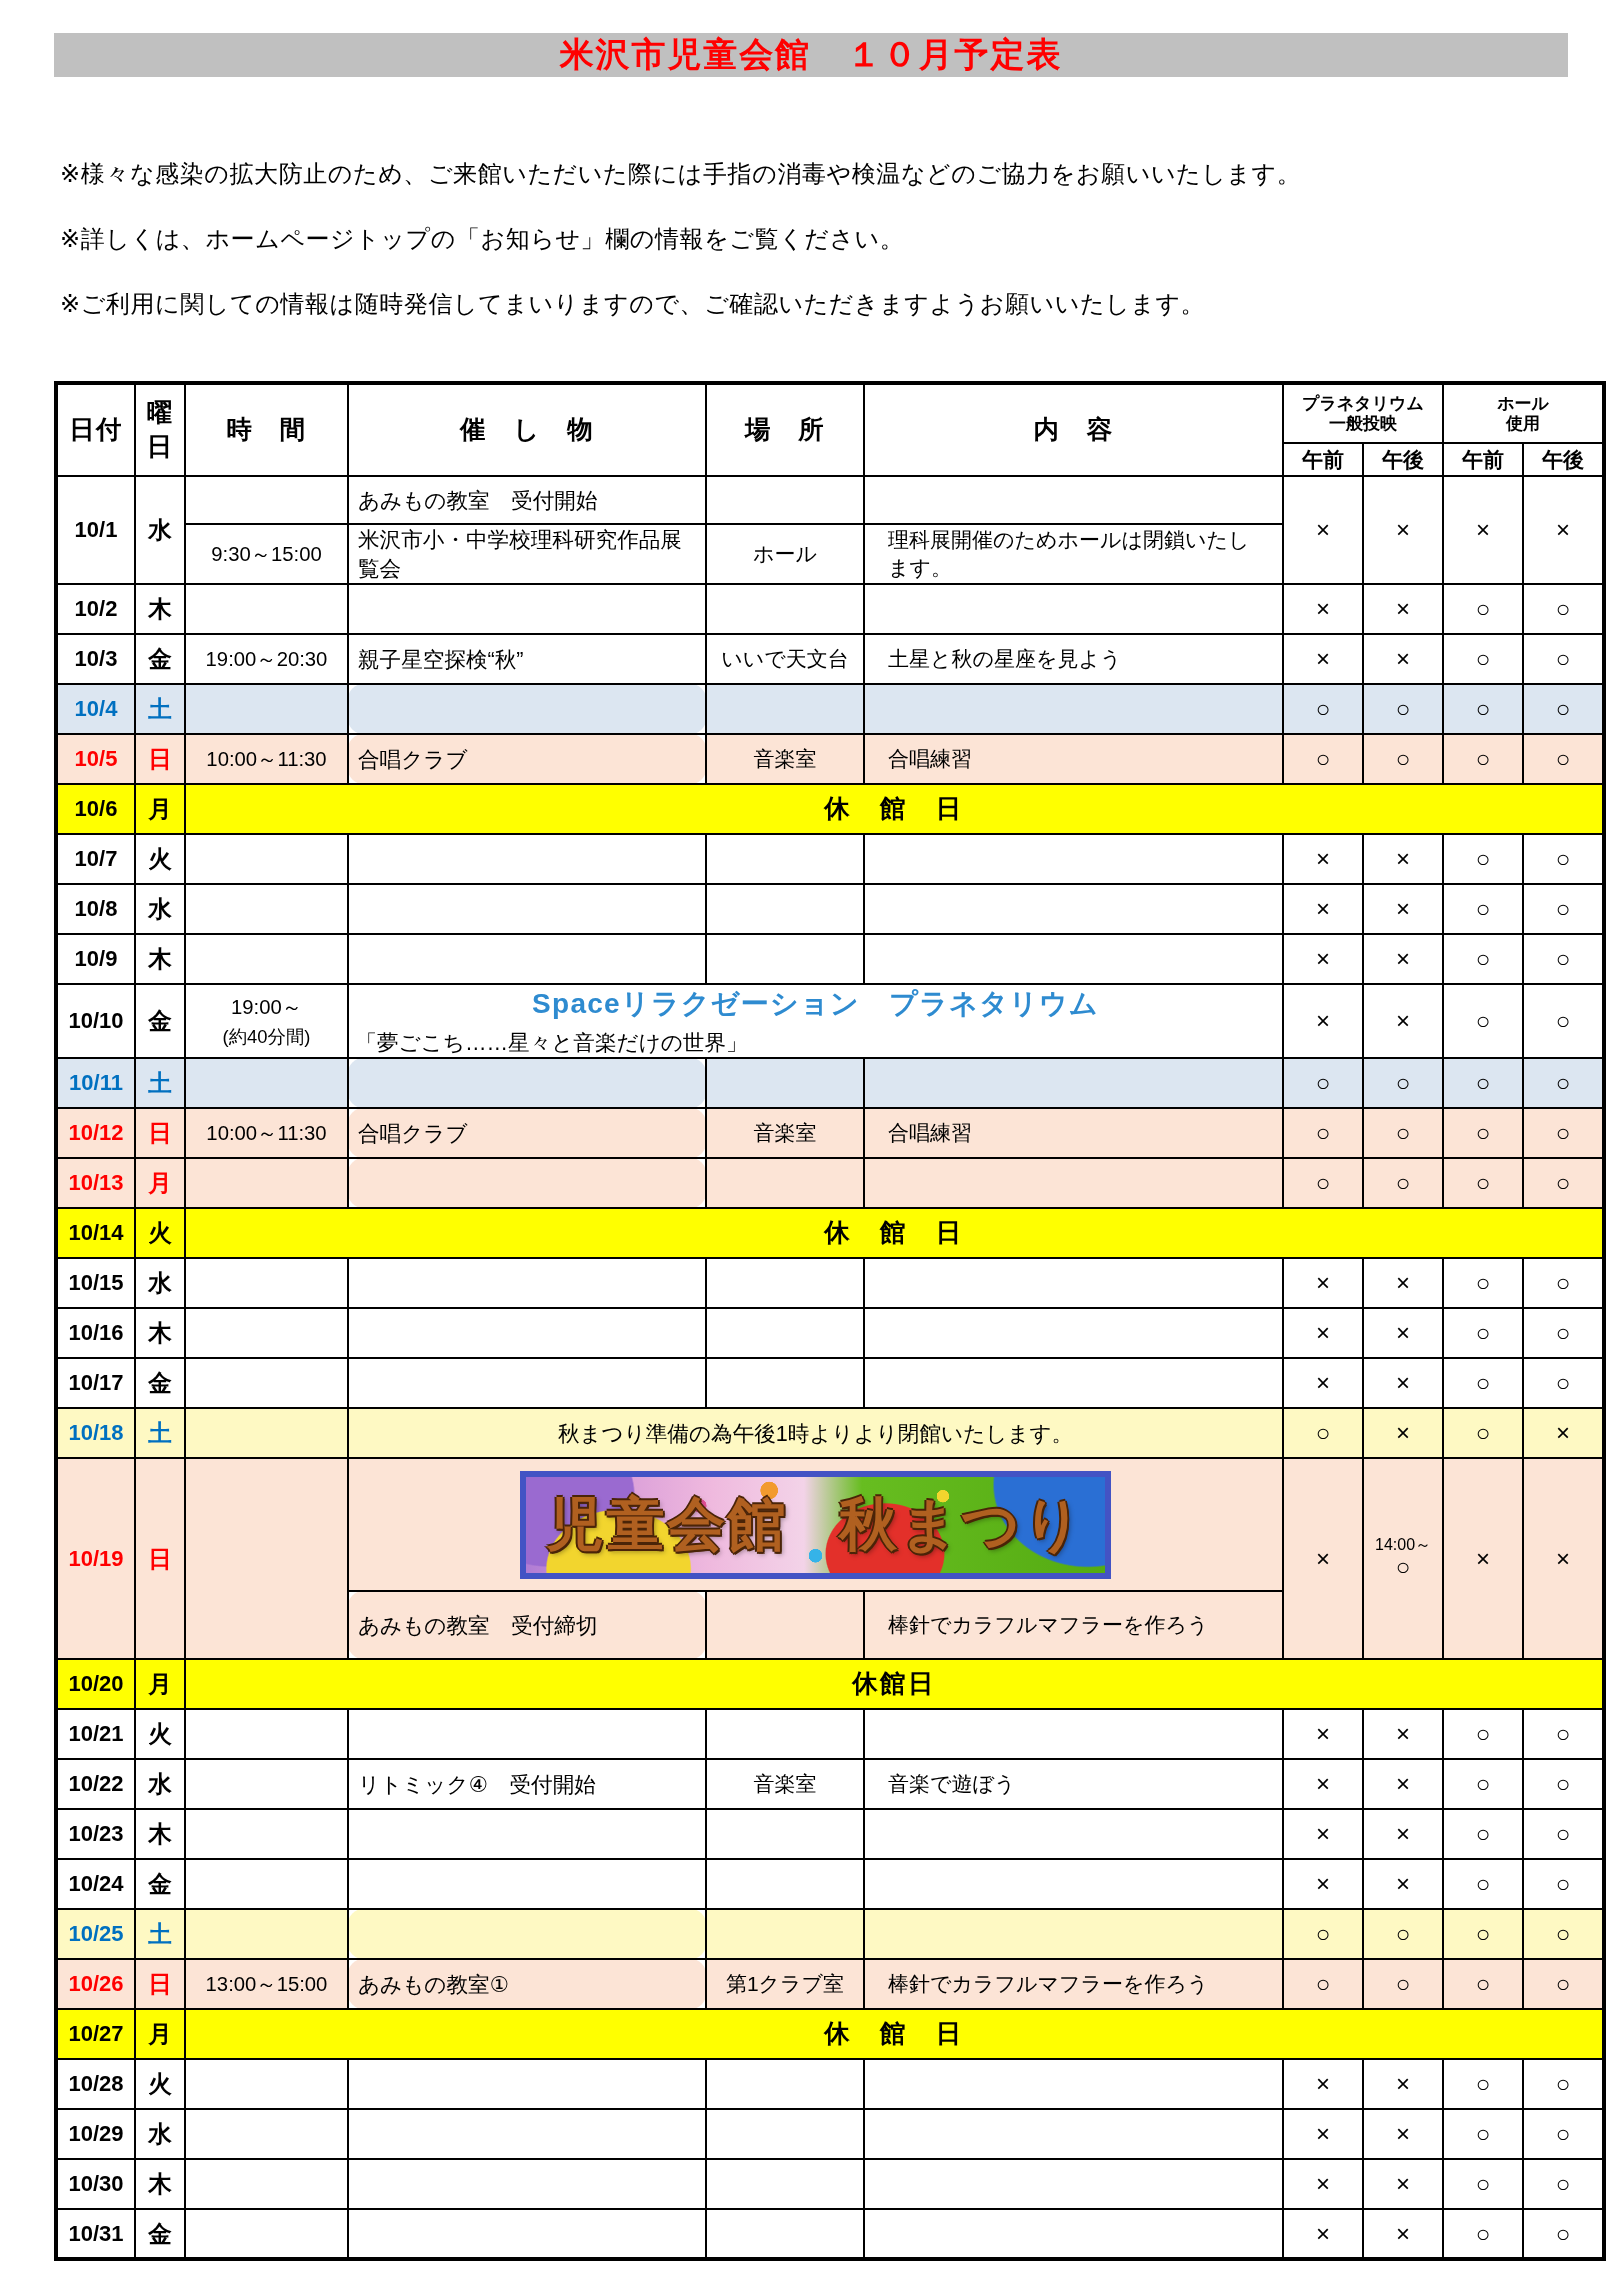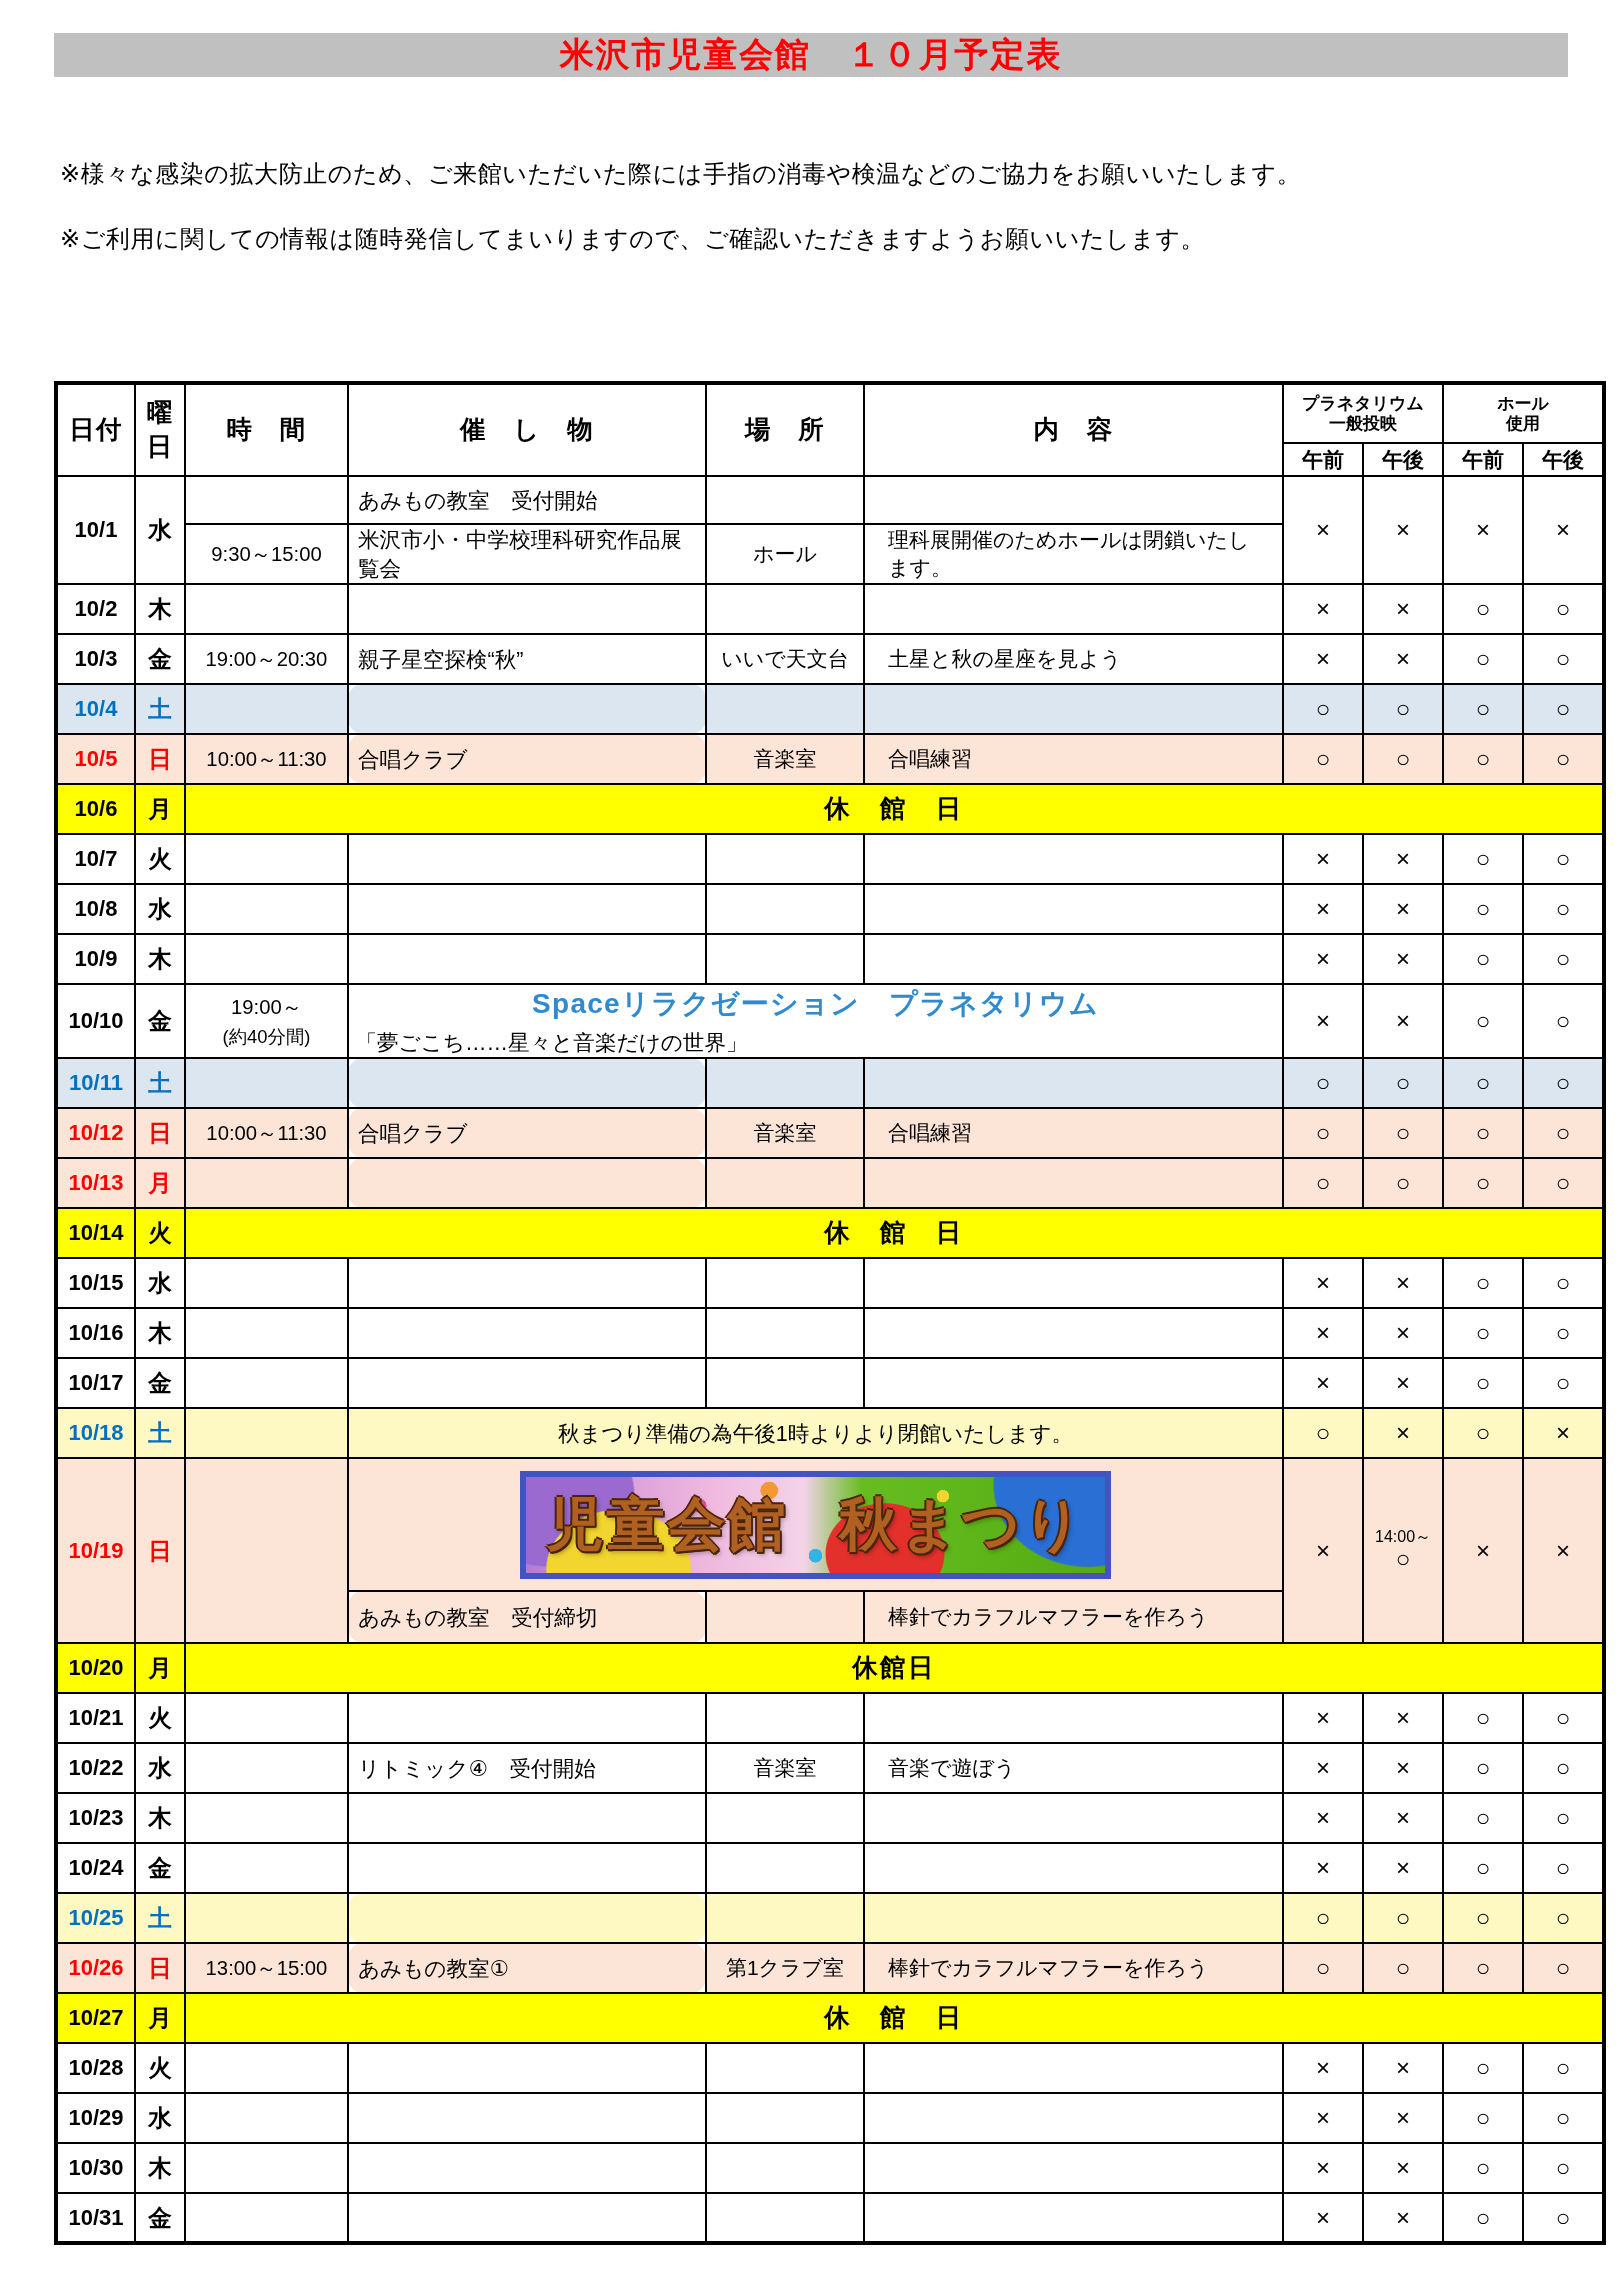--- a/index.html
+++ b/index.html
@@ -16,21 +16,21 @@
   .note  { font-size:24px; margin-bottom:33px; letter-spacing:0.6px; }
 
   table.sched {
     position:absolute; left:54px; top:381px; width:1547px;
     border-collapse:collapse; table-layout:fixed; border:4.4px solid #000;
   }
   .sched th, .sched td { border:2.5px solid #000; padding:0 6.4px; overflow:hidden; vertical-align:middle; box-sizing:border-box; }
   .sched th { font-weight:bold; text-align:center; }
 
   tr.h95{height:60px;} tr.h52{height:33px;} tr.h79{height:50px;} tr.h75{height:48px;}
-  tr.h150{height:72px;} tr.h210{height:133px;} tr.h80{height:52px;}
+  tr.h150{height:72px;} tr.h210{height:133px;} tr.h80{height:68px;}
 
   .hd-main { font-size:25.4px; letter-spacing:1.3px; }
   .hd-sub  { font-size:17px; line-height:1.15; }
   .hd-ampm { font-size:21px; }
 
   td.date { text-align:center; font-weight:bold; font-size:22px; }
   td.day  { text-align:center; font-weight:bold; font-size:23.5px; }
   td.time { text-align:center; font-size:20.3px; padding:0 2.5px; }
   td.event   { text-align:left; font-size:21.6px; padding:0 9px;border-radius:15px; }
   td.place   { text-align:center; font-size:21px; padding:0 2.5px; }
@@ -75,20 +75,21 @@
 </style>
 </head>
 <body>
 
 <div class="title-band">
   <span class="title-text">米沢市児童会館　１０月予定表</span>
 </div>
 
 <div class="notes">
   <div class="note">※様々な感染の拡大防止のため、ご来館いただいた際には手指の消毒や検温などのご協力をお願いいたします。</div>
+  <div class="note">※詳しくは、ホームページトップの「お知らせ」欄の情報をご覧ください。</div>
   <div class="note">※ご利用に関しての情報は随時発信してまいりますので、ご確認いただきますようお願いいたします。</div>
 </div>
 
 <table class="sched">
   <colgroup>
     <col style="width:79px">
       <col style="width:50px">
       <col style="width:163px">
       <col style="width:358px">
       <col style="width:158px">

